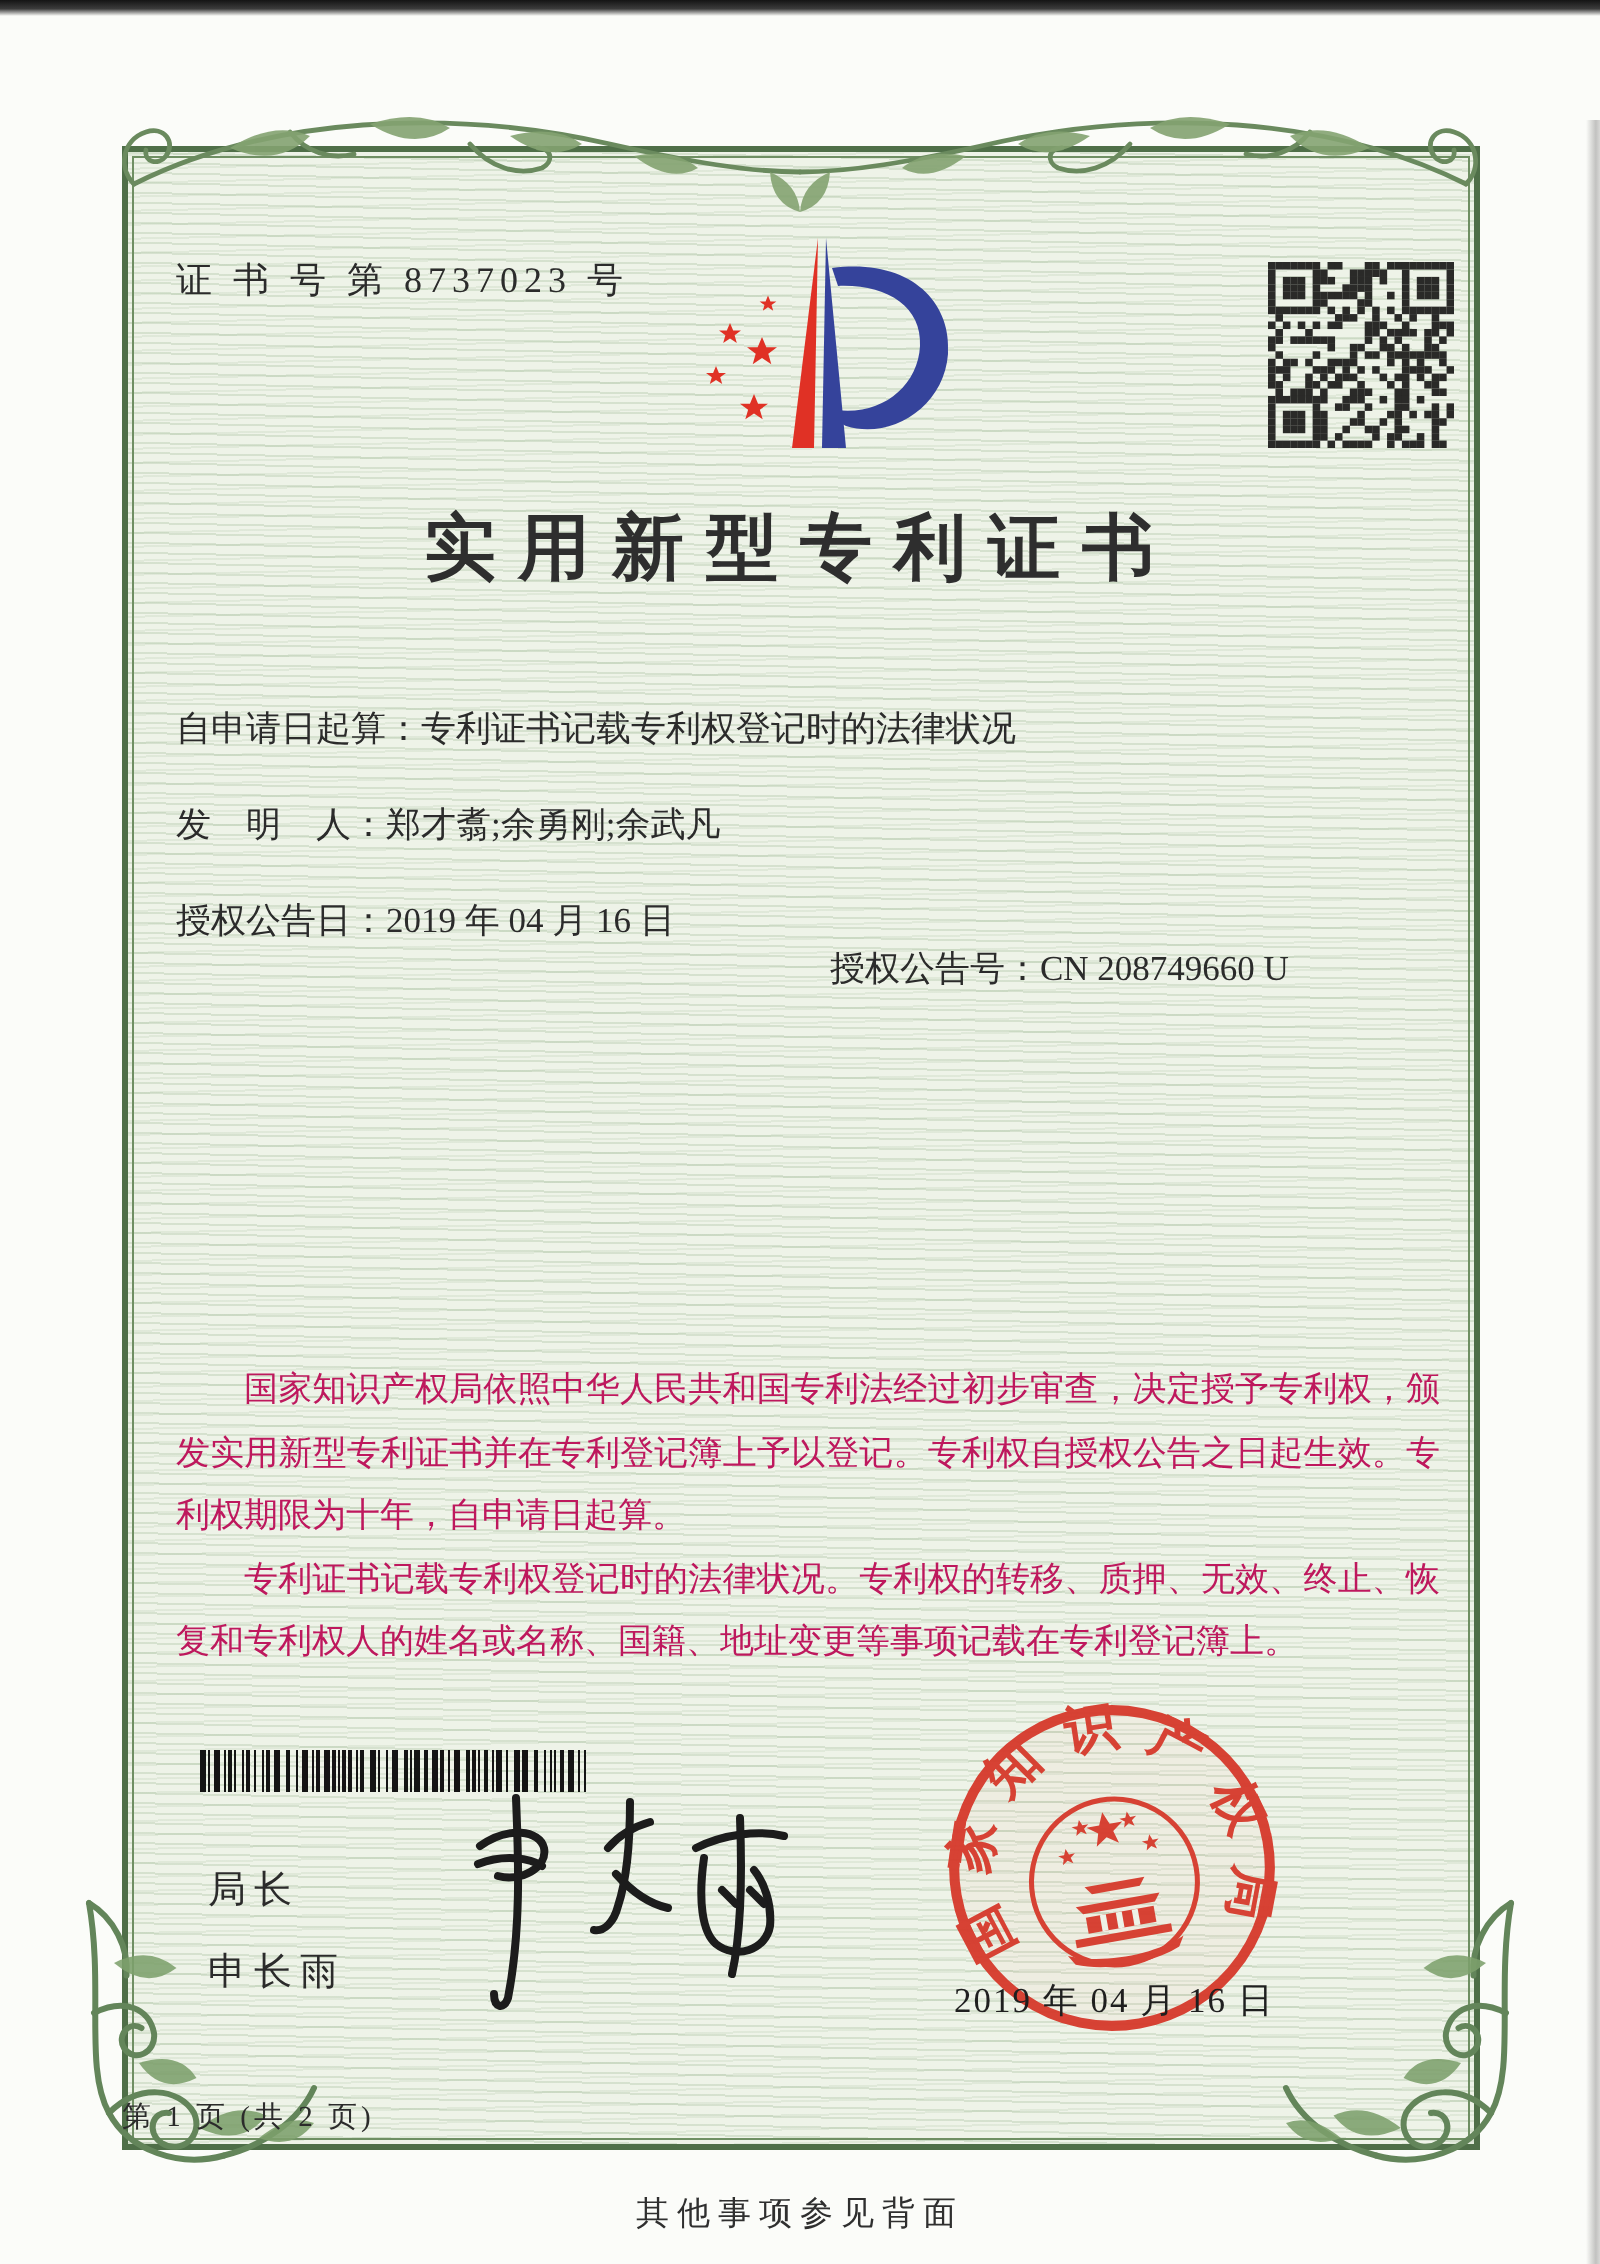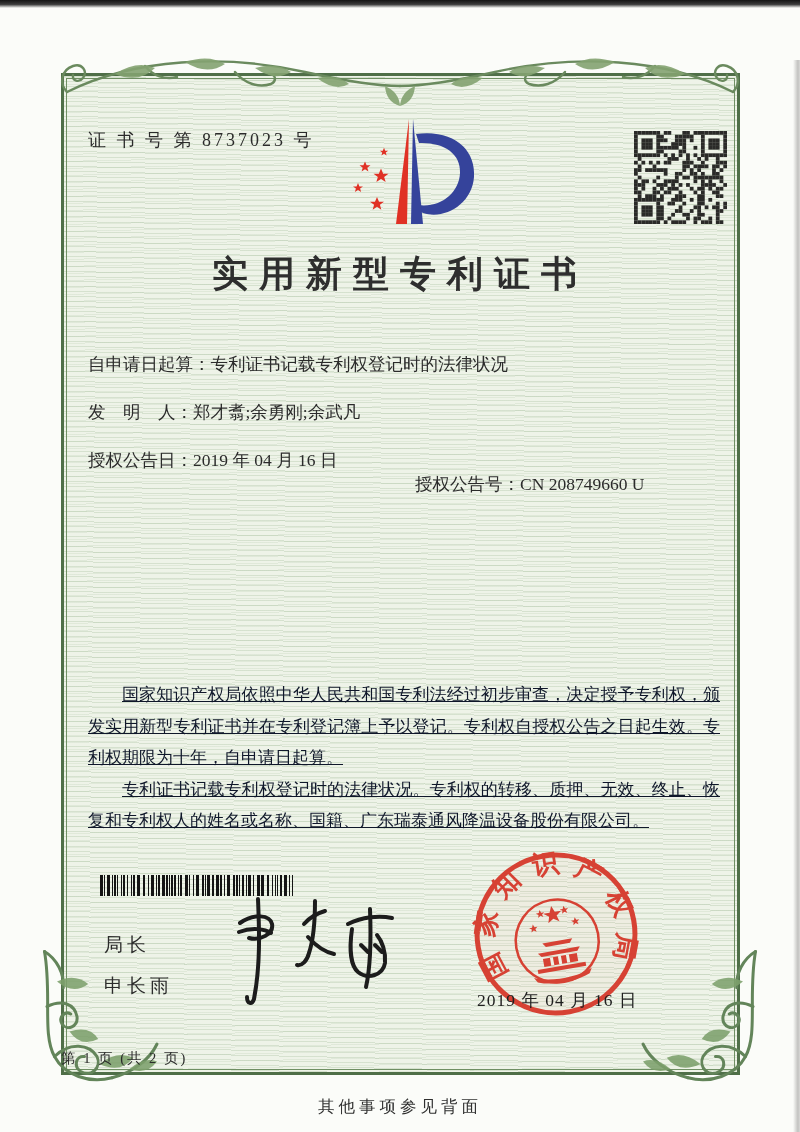--- a/index.html
+++ b/index.html
@@ -26,21 +26,21 @@
   .orn{position:absolute;pointer-events:none;}
   .cert-no{position:absolute;left:88px;top:128px;font-size:18px;letter-spacing:3px;}
   .logo{position:absolute;left:332px;top:114px;}
   .qr{position:absolute;left:634px;top:131px;}
   .title{position:absolute;left:0;top:250px;width:800px;text-align:center;
     font-size:36px;font-weight:bold;letter-spacing:11px;color:#2e2e2e;}
   .fields{position:absolute;left:88px;top:352px;width:632px;font-size:17.5px;}
   .frow{position:relative;height:30px;margin-bottom:18px;white-space:nowrap;}
   .frow .pair2{position:absolute;left:327px;top:0;margin-top:24px;}
   .paras{position:absolute;left:88px;top:679px;width:632px;font-size:17px;line-height:31.5px;
-    text-align:justify;color:#0f172a;text-decoration:underline;}
+    text-align:justify;color:#be185d;}
   .paras p{margin:0;text-indent:2em;}
   .barcode{position:absolute;left:100px;top:875px;width:200px;height:21px;}
   .chief{position:absolute;left:104px;top:932px;font-size:19px;letter-spacing:4px;}
   .chief div{margin-bottom:15px;font-family:Liberation Mono, monospace;}
   .signature{position:absolute;left:212px;top:893px;}
   .seal{position:absolute;left:470px;top:848px;width:172px;height:172px;
     transform:rotate(-10deg);opacity:.95;}
   .seal-date{position:absolute;left:477px;top:988px;font-size:17.5px;letter-spacing:1px;
     color:#1f1f1f;z-index:3;}
   .page-info{position:absolute;left:61px;top:1049px;width:679px;text-align:left;
@@ -453,21 +453,21 @@
       <span>发　明　人：</span><span>郑才翥;余勇刚;余武凡</span>
     </div>
     <div class="frow">
       <span><span>授权公告日：</span><span>2019 年 04 月 16 日</span></span>
       <span class="pair2"><span>授权公告号：</span><span>CN 208749660 U</span></span>
     </div>
   </div>
 
   <div class="paras">
     <p>国家知识产权局依照中华人民共和国专利法经过初步审查，决定授予专利权，颁发实用新型专利证书并在专利登记簿上予以登记。专利权自授权公告之日起生效。专利权期限为十年，自申请日起算。</p>
-    <p>专利证书记载专利权登记时的法律状况。专利权的转移、质押、无效、终止、恢复和专利权人的姓名或名称、国籍、广东瑞泰通风降温设备股份有限公司。</p>
+    <p>专利证书记载专利权登记时的法律状况。专利权的转移、质押、无效、终止、恢复和专利权人的姓名或名称、国籍、地址变更等事项记载在专利登记簿上。</p>
   </div>
 
   <svg class="barcode" id="barcode" width="200" height="21" viewBox="0 0 200 21">
       <rect x="0" y="0" width="3" height="21" fill="#141414"></rect>
       <rect x="4" y="0" width="1" height="21" fill="#141414"></rect>
       <rect x="7" y="0" width="3" height="21" fill="#141414"></rect>
       <rect x="12" y="0" width="1" height="21" fill="#141414"></rect>
       <rect x="14" y="0" width="2" height="21" fill="#141414"></rect>
       <rect x="17" y="0" width="1" height="21" fill="#141414"></rect>
       <rect x="21" y="0" width="1" height="21" fill="#141414"></rect>

